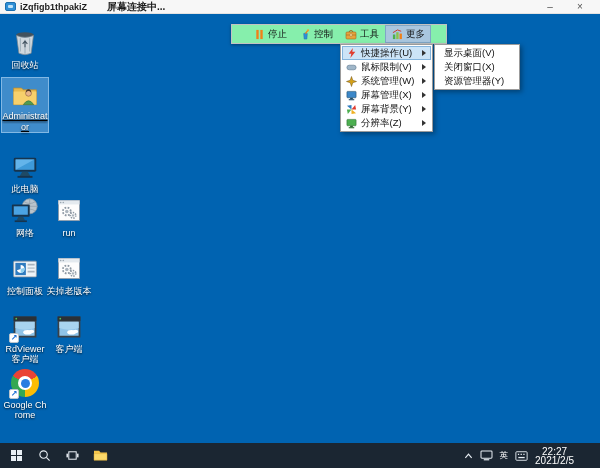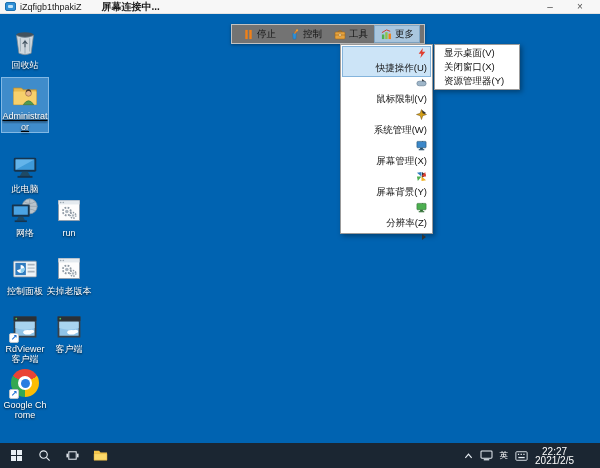--- a/index.html
+++ b/index.html
@@ -5,21 +5,21 @@
   * { margin:0; padding:0; box-sizing:border-box; }
   html,body { width:600px; height:468px; }
   body { font-family:"Liberation Sans","DejaVu Sans",sans-serif; }
 
   .window { position:relative; width:600px; height:468px; overflow:hidden; background:#f5f5f5; }
 
   
   .titlebar { height:14px; background:#f7f7f7; display:flex; align-items:center; padding:0 5px; gap:4px; border-bottom:1px solid #e3e3e3; }
   .titlebar .app-ic { width:11px; height:9px; background:#2f8fd6; border:1px solid #1b6fae; border-radius:2px; position:relative; flex:0 0 auto;}
   .titlebar .app-ic::after{content:"";position:absolute;left:2px;top:2px;right:2px;bottom:2px;background:#bfe2f7;border-radius:1px;}
-  .titlebar .t-app { font-size:9px; font-weight:normal; color:#1b1b1b; }
+  .titlebar .t-app { font-size:9px; font-weight:bold; color:#1b1b1b; }
   .titlebar .t-status { font-size:10px; font-weight:bold; color:#1b1b1b; margin-left:16px;}
   .titlebar .t-spacer { flex:1; }
   .cap-btn { width:26px; text-align:center; font-size:10px; color:#555; line-height:13px; cursor:default;}
   .cap-btn.close { margin-right:2px; }
 
   
   .desktop { position:absolute; top:14px; left:0; right:0; bottom:0; background:#0063b1; overflow:hidden; }
 
   
   .dico { position:absolute; width:46px; display:flex; flex-direction:column; align-items:center; padding-top:2px; }
@@ -28,31 +28,31 @@
                text-shadow:0 1px 2px rgba(0,0,0,.85); word-break:break-all; max-width:46px;}
   .dico.selected { background:rgba(140,190,235,.45); outline:1px solid rgba(200,230,255,.65);text-decoration:underline; }
   .badge { position:absolute; left:-1px; bottom:-1px; width:10px; height:10px; background:#fff; border:1px solid #b9c4cc;
            border-radius:2px; font-size:8px; line-height:8px; color:#1a6fd4; font-weight:bold; text-align:center;}
   .chrome-ball { width:28px; height:28px; border-radius:50%; position:relative;
       background:conic-gradient(from 300deg,#ea4335 0 120deg,#fbbc05 120deg 240deg,#34a853 240deg 360deg); }
   .chrome-ball::before { content:""; position:absolute; left:7px; top:7px; width:14px; height:14px; background:#fff; border-radius:50%; }
   .chrome-ball::after  { content:""; position:absolute; left:9.5px; top:9.5px; width:9px; height:9px; background:#2a7de1; border-radius:50%; }
 
   
-  .rtoolbar { position:absolute; left:231px; top:10px; height:20px; background:#737373; border:1px solid #c2c2c2;
-              box-shadow:0 1px 3px rgba(0,0,0,.35); display:flex; padding:0 4px; }
+  .rtoolbar { position:absolute; left:231px; top:10px; height:20px; background:#86efac; border:1px solid #c2c2c2;
+              box-shadow:0 1px 3px rgba(0,0,0,.35); display:flex; padding:0 15px; }
   .tbtn { display:flex; align-items:center; gap:3px; height:18px; padding:0 5px; font-size:9.5px; color:#111; border:1px solid transparent;}
   .tbtn.pressed { background:#a9c6de; border:1px solid #7fa6c6; }
   .tico { width:12px; height:12px; display:flex; align-items:center; justify-content:center; }
 
   
   .menu { position:absolute; background:#fff; border:1px solid #9b9b9b; box-shadow:2px 2px 5px rgba(0,0,0,.35); padding:1px; }
   .menu1 { left:340px; top:30px; width:93px; }
   .menu2 { left:434px; top:30px; width:86px; }
-  .mi  { height:31px; display:flex; align-items:flex-end; gap:4px; padding:0 3px; font-size:9.5px; color:#111; border:1px solid transparent;flex-direction:column;}
+  .mi  { height:14px; display:flex; align-items:center; gap:4px; padding:0 3px; font-size:9.5px; color:#111; border:1px solid transparent;}
   .mi .mi-ic { width:11px; height:11px; flex:0 0 auto; display:flex; align-items:center; justify-content:center;}
   .mi .mi-label { flex:1; white-space:nowrap; }
   .mi .mi-arrow { width:0; height:0; border-left:4px solid #333; border-top:3px solid transparent; border-bottom:3px solid transparent; margin-right:1px;}
   .mi.sel, .smi.sel { background:#cce4f7; border:1px solid #84b4dc; }
   .smi { height:14px; display:flex; align-items:center; padding:0 7px; font-size:9.5px; color:#111; border:1px solid transparent; white-space:nowrap;}
 
   
   .taskbar { position:absolute; left:0; right:0; bottom:0; height:25px; background:#1b2632; display:flex; align-items:center; color:#fff;}
   .tb-left { display:flex; align-items:center; padding-left:2px; }
   .tb-btn { width:28px; height:25px; display:flex; align-items:center; justify-content:center; }

